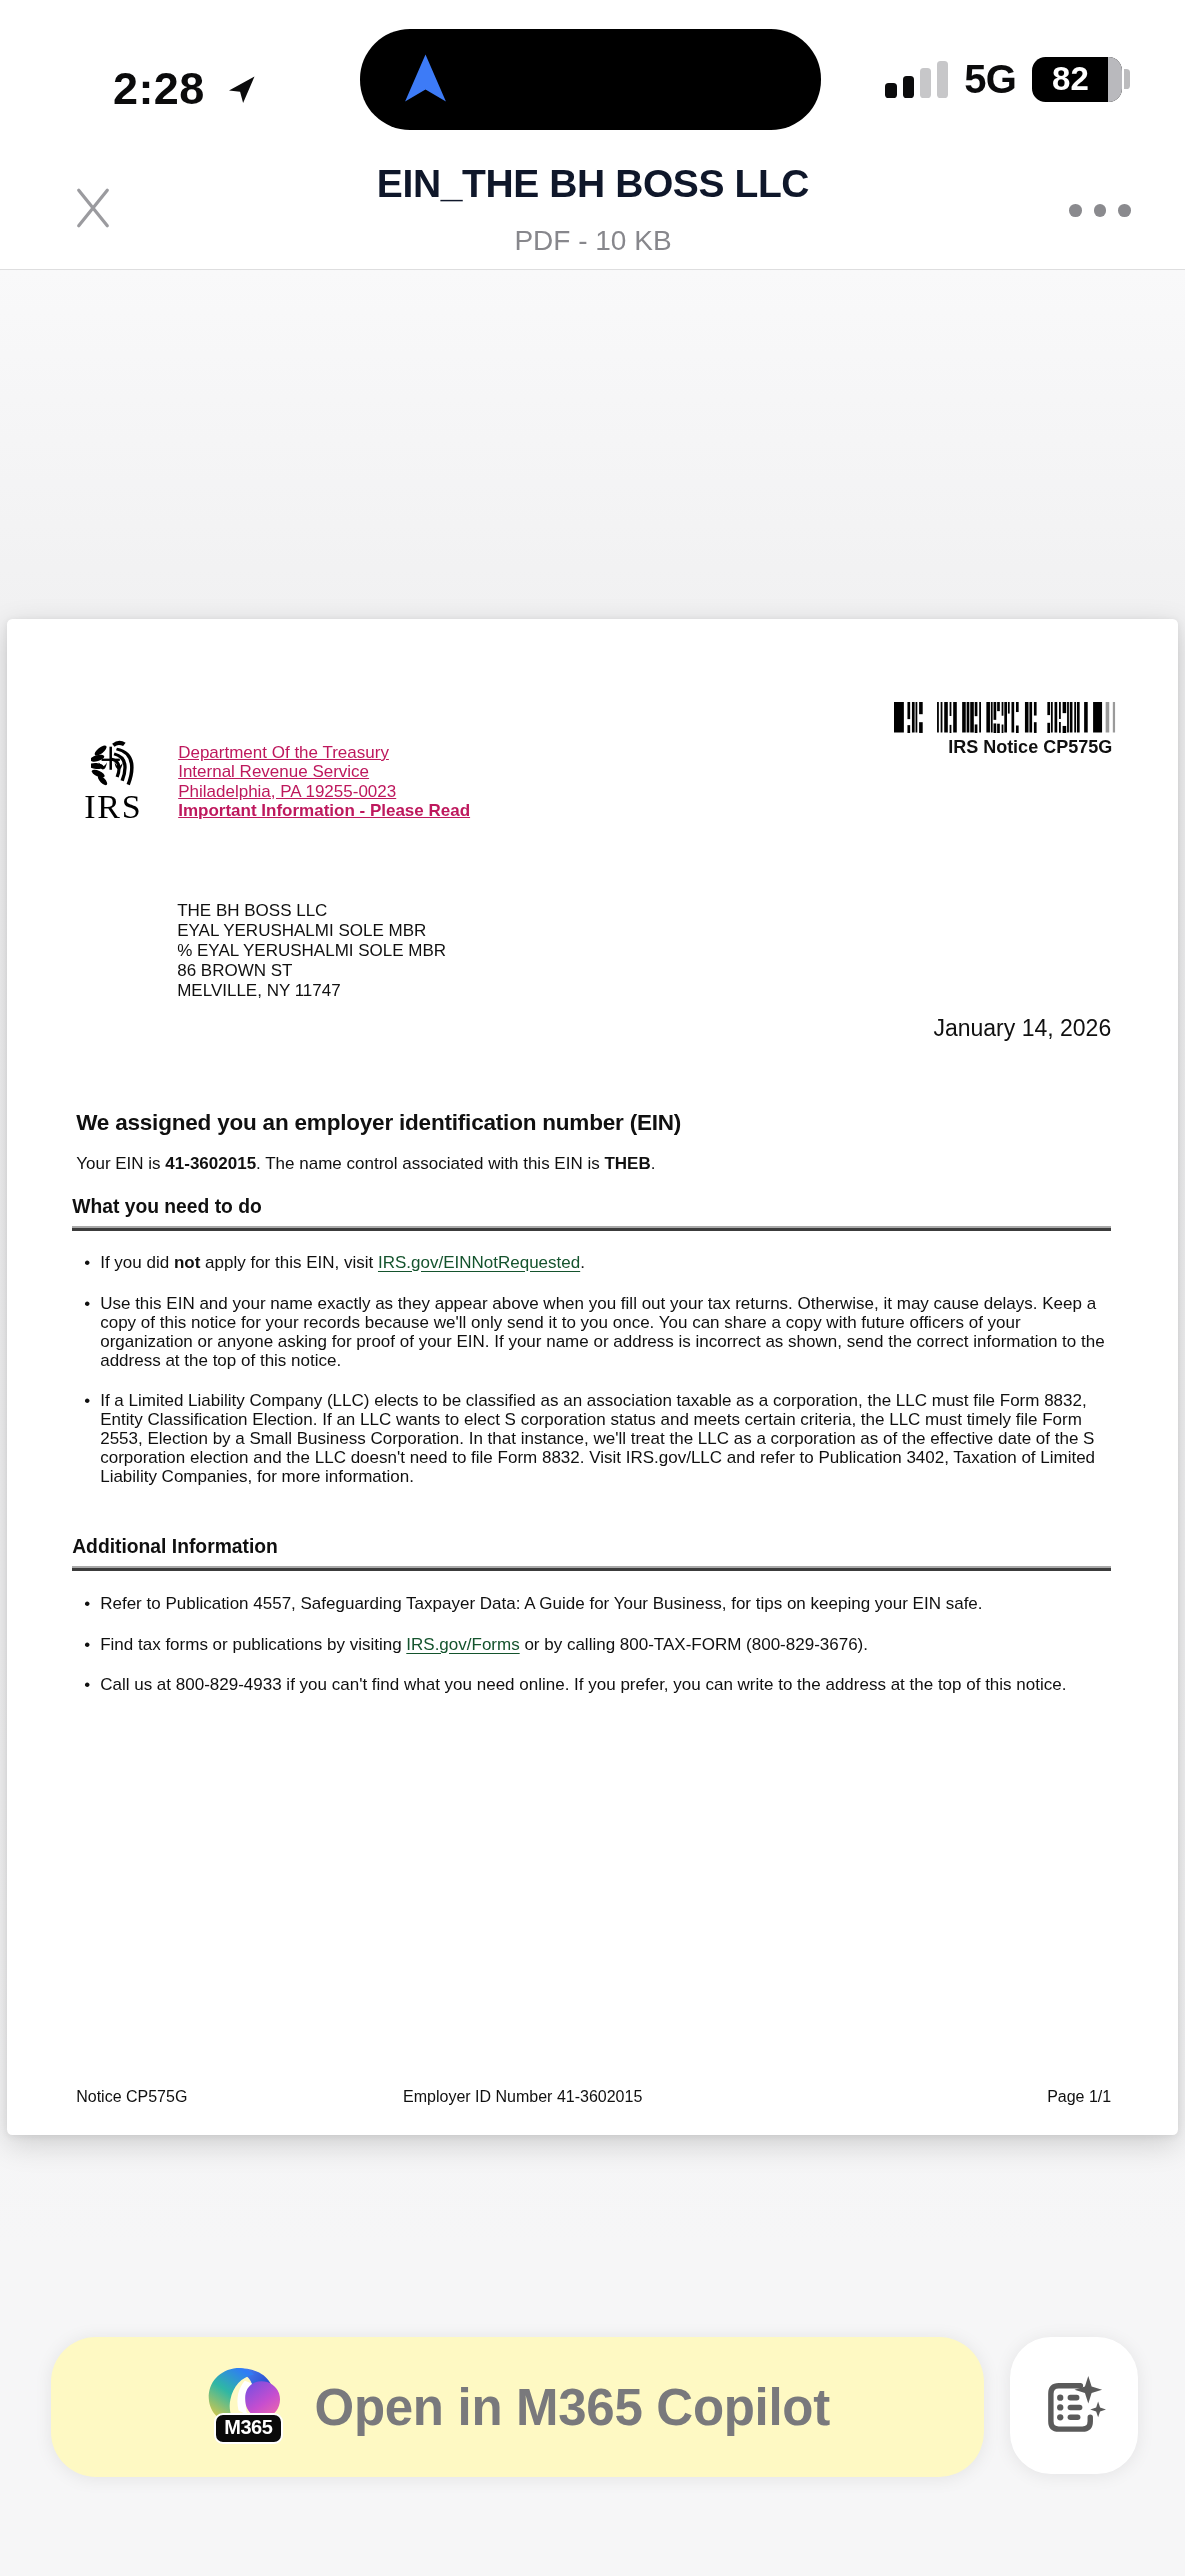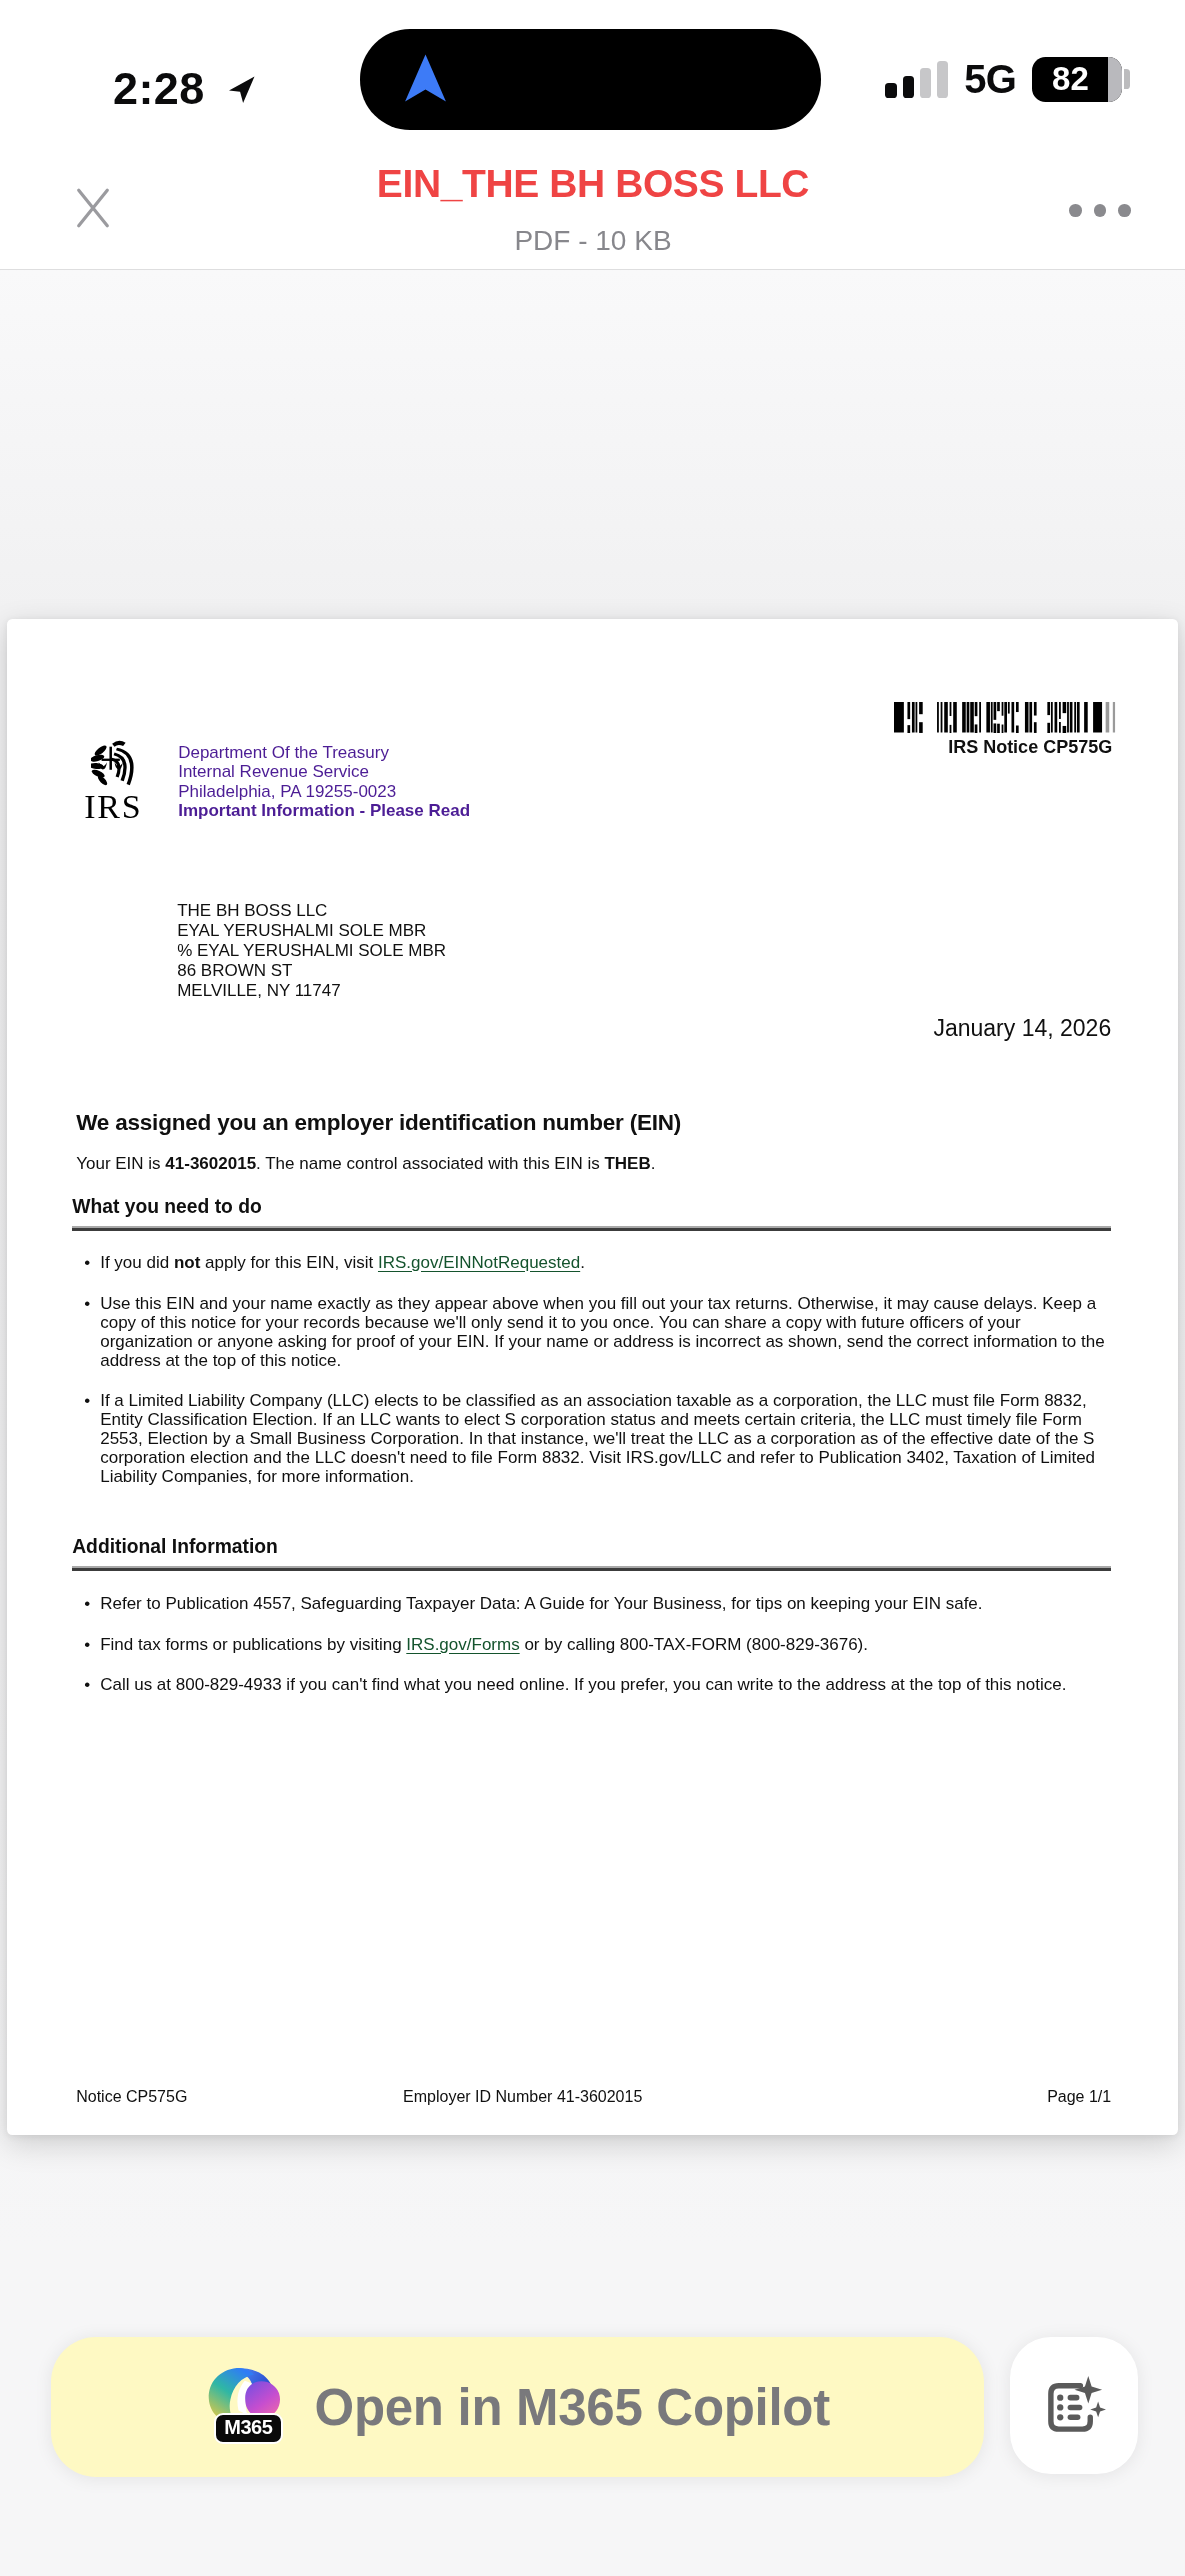--- a/index.html
+++ b/index.html
@@ -21,35 +21,35 @@
   .sb-5g { font-size:40px; font-weight:700; color:#0b0b0c; letter-spacing:-0.9px; }
   .batt { display:flex; align-items:center; }
   .batt-body { position:relative; width:90px; height:45px; border-radius:13.5px; background:#000; overflow:hidden; }
   .batt-empty { position:absolute; right:0; top:0; width:13.5px; height:45px; background:#b9b9bd; }
   .batt-num { position:absolute; left:0; top:0; width:77px; height:45px; display:flex; align-items:center; justify-content:center;
               color:#fff; font-size:33px; font-weight:700; }
   .batt-cap { width:6.3px; height:20px; background:#bcbcbe; border-radius:0 3.6px 3.6px 0; margin-left:1.8px; }
 
   
   .hd-title { left:0; top:162px; width:1186px; text-align:center; font-size:39px; font-weight:700;
-              color:#ef4444; letter-spacing:-0.4px; }
+              color:#0f172a; letter-spacing:-0.4px; }
   .hd-sub { left:0; top:225px; width:1186px; text-align:center; font-size:28px; color:#87878c; }
   .hd-close { left:68px; top:183px; width:50px; height:50px; cursor:pointer; }
   .hd-more { right:50px; top:199px; display:flex; gap:11.7px; cursor:pointer; padding:5.4px; }
   .hd-more b { width:12.6px; height:12.6px; border-radius:50%; background:#8a8a8e; }
   .hairline { left:0; top:269px; width:1186px; height:1.8px; background:#dededf; }
 
   
   .viewer { left:0; top:270px; width:1186px; height:2306px;
             background:linear-gradient(180deg,#f9f9fa 0px,#f1f1f2 341px,#f2f2f3 1347px,#f6f6f7 1976px); }
   .page { position:absolute; left:7.2px; top:349px; width:1171px; height:1516px; background:#ffffff; border-radius:5.4px;
           box-shadow:0 9px 30.5px rgba(0,0,0,.16), 0 1.8px 7.2px rgba(0,0,0,.07);
           color:#101010; }
   .page .abs { position:absolute; }
-  .doc-text { font-size:17px; line-height:19.3px; color:#4c1d95; }
+  .doc-text { font-size:17px; line-height:19.3px; color:#be185d;text-decoration:underline; }
   .notice-label { right:66px; top:118px; font-size:18px; font-weight:700; }
   .barcode { right:58px; top:83px; width:226px; height:30.5px; }
   .irs-word { left:77px; top:169px; font-family:"Liberation Serif", serif; font-size:34px; letter-spacing:1.8px; color:#000; }
   .addr { left:170px; top:282px; font-size:17px; line-height:20px; }
   .doc-date { right:67px; top:396px; font-size:23px; font-weight:400; }
   .h1 { left:69px; top:491px; font-size:22.5px; font-weight:700; letter-spacing:-0.2px; }
   .ein-line { left:69px; top:535px; font-size:17px; }
   .h2 { left:65px; font-size:19.3px; font-weight:700; }
   .rule { left:65px; width:1039px; height:4.5px;
           background:linear-gradient(180deg,#a9a9a9 0 1.8px,#3c3c3c 1.8px 100%); }

